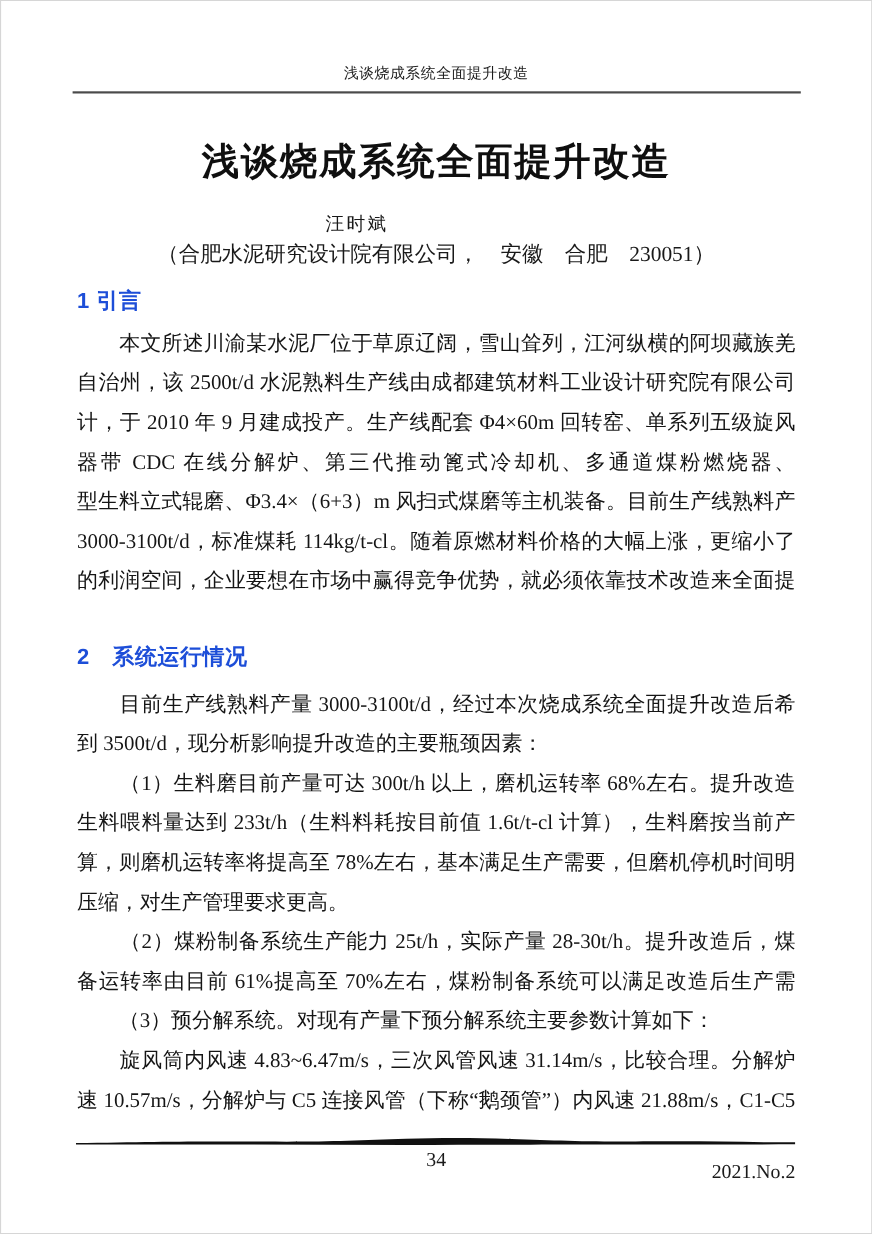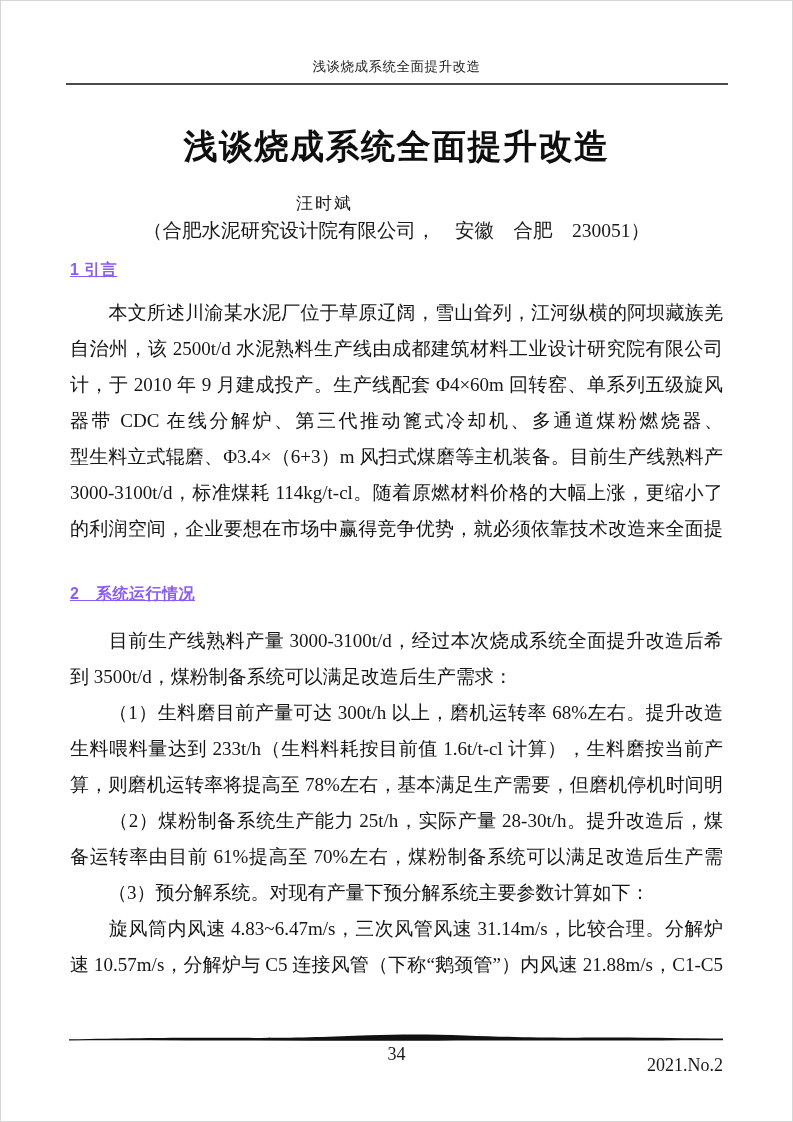--- a/index.html
+++ b/index.html
@@ -33,21 +33,21 @@
     text-align:center;font-size:17px;color:#191919;letter-spacing:2px;
   }
   .affiliation{
     position:absolute;top:217px;left:0;width:793px;
     text-align:center;font-size:19.5px;color:#191919;
   }
   
   .sec-heading{
     position:absolute;left:70px;width:653px;
     font-family:"Liberation Sans", sans-serif;
-    font-weight:bold;font-size:16px;color:#8b5cf6;letter-spacing:.5px;text-decoration:underline;
+    font-weight:bold;font-size:20px;color:#1d4ed8;letter-spacing:.5px;
   }
   #h1{top:260px;}
   #h2{top:584px;}
   
   .body-block{position:absolute;left:70px;width:653px;}
   #s1-body{top:295px;}
   #s2-body{top:623px;}
   .line{
     height:36px;line-height:36px;font-size:19px;
     text-align:justify;text-align-last:justify;
@@ -79,24 +79,25 @@
     <div class="line">计，于 2010 年 9 月建成投产。生产线配套 Φ4×60m 回转窑、单系列五级旋风预热</div>
     <div class="line">器带 CDC 在线分解炉、第三代推动篦式冷却机、多通道煤粉燃烧器、HRM3700E</div>
     <div class="line">型生料立式辊磨、Φ3.4×（6+3）m 风扫式煤磨等主机装备。目前生产线熟料产量</div>
     <div class="line">3000-3100t/d，标准煤耗 114kg/t-cl。随着原燃材料价格的大幅上涨，更缩小了企业</div>
     <div class="line">的利润空间，企业要想在市场中赢得竞争优势，就必须依靠技术改造来全面提升</div>
   </div>
 
   <div id="h2" class="sec-heading">2　系统运行情况</div>
   <div id="s2-body" class="body-block">
     <div class="line">　　目前生产线熟料产量 3000-3100t/d，经过本次烧成系统全面提升改造后希望达</div>
-    <div class="line para-end">到 3500t/d，煤粉制备系统可以满足改造后生产需求：</div>
+    <div class="line para-end">到 3500t/d，现分析影响提升改造的主要瓶颈因素：</div>
     <div class="line">　　（1）生料磨目前产量可达 300t/h 以上，磨机运转率 68%左右。提升改造后，</div>
     <div class="line">生料喂料量达到 233t/h（生料料耗按目前值 1.6t/t-cl 计算），生料磨按当前产量核</div>
     <div class="line">算，则磨机运转率将提高至 78%左右，基本满足生产需要，但磨机停机时间明显</div>
+    <div class="line para-end">压缩，对生产管理要求更高。</div>
     <div class="line">　　（2）煤粉制备系统生产能力 25t/h，实际产量 28-30t/h。提升改造后，煤磨设</div>
     <div class="line para-end">备运转率由目前 61%提高至 70%左右，煤粉制备系统可以满足改造后生产需求。</div>
     <div class="line para-end">　　（3）预分解系统。对现有产量下预分解系统主要参数计算如下：</div>
     <div class="line">　　旋风筒内风速 4.83~6.47m/s，三次风管风速 31.14m/s，比较合理。分解炉内风</div>
     <div class="line">速 10.57m/s，分解炉与 C5 连接风管（下称“鹅颈管”）内风速 21.88m/s，C1-C5</div>
   </div>
 
   <svg class="footer-rule" viewBox="0 0 654 9" preserveAspectRatio="none" xmlns="http://www.w3.org/2000/svg">
     <path fill="#111111" d="
       M0,6.2

